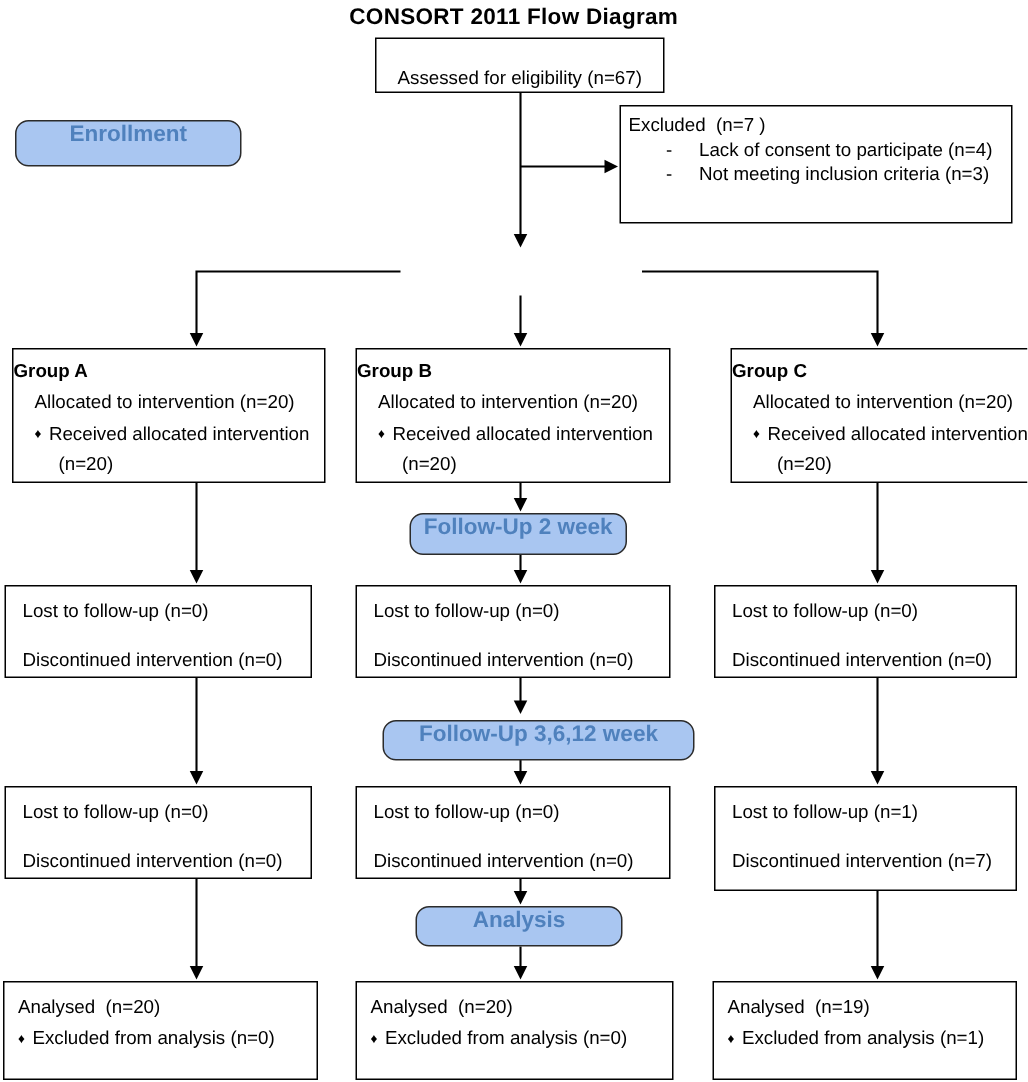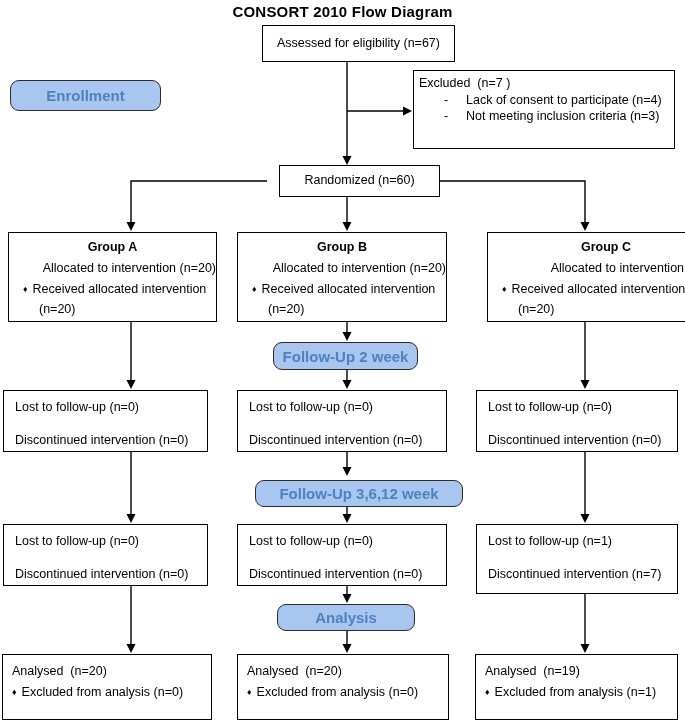--- a/index.html
+++ b/index.html
@@ -2,27 +2,27 @@
 <html><head>
 <meta charset="utf-8">
 <style>
   html,body{margin:0;padding:0;background:#fff;}
   .canvas{position:relative;width:685px;height:721px;background:#fff;
           font-family:"Liberation Sans","DejaVu Sans",sans-serif;color:#000;overflow:hidden;}
   .title{position:absolute;left:0;top:3px;width:685px;text-align:center;
          font-size:15px;font-weight:bold;letter-spacing:.2px;}
   .box{position:absolute;border:1.2px solid #000;background:#fff;box-sizing:border-box;
        font-size:12.5px;line-height:1.25;}
-  .center-box{display:flex;align-items:center;justify-content:center;text-align:center;margin-left:12px;}
+  .center-box{display:flex;align-items:flex-end;justify-content:center;text-align:center;}
   .stage{position:absolute;background:#a9c6f1;border:1.8px solid #2b2b2b;border-radius:9px;
-         box-sizing:border-box;display:flex;align-items:center;justify-content:center;
+         box-sizing:border-box;display:flex;align-items:flex-start;justify-content:center;
          color:#4f81bd;font-weight:bold;font-size:15px;}
   .pre{white-space:pre-wrap;}
-  .gname{text-align:center;font-weight:bold;margin-top:7px;}
-  .gline{margin:5px 0 0 14px;text-align:right;}
+  .gname{font-weight:bold;margin-top:7px;}
+  .gline{margin:5px 0 0 14px;}
   .grecv{display:flex;margin:6px 0 0 14px;align-items:baseline;}
   .grecv .dia{font-size:9px;margin-right:5px;position:relative;top:-1px;}
   .gn{margin:4px 0 0 30px;}
   .lline1{margin:9px 0 0 11px;}
   .lline2{margin:17px 0 0 11px;}
   .aline1{margin:9px 0 0 9px;}
   .aline2{display:flex;margin:5px 0 0 9px;align-items:baseline;}
   .aline2 .dia{font-size:9px;margin-right:5px;position:relative;top:-1px;}
   .exti{margin:5px 0 0 5px;}
   .reason{display:flex;margin:1px 0 0 30px;}
@@ -64,21 +64,21 @@
     <line x1="131" y1="586" x2="131" y2="645"></line> 
       <polygon points="126.5,644 135.5,644 131,653" stroke="none"></polygon>
     <line x1="585" y1="586" x2="585" y2="645"></line> 
       <polygon points="580.5,644 589.5,644 585,653" stroke="none"></polygon>
     <line x1="347" y1="586" x2="347" y2="595"></line> 
       <polygon points="342.5,594 351.5,594 347,603" stroke="none"></polygon>
     <line x1="347" y1="631" x2="347" y2="645"></line> 
       <polygon points="342.5,644 351.5,644 347,653" stroke="none"></polygon>
   </svg>
 
-  <div class="title">CONSORT 2010 Flow Diagram</div>
+  <div class="title">CONSORT 2011 Flow Diagram</div>
 
   <div class="box center-box" style="left:250px;top:25px;width:193px;height:37px">
     <span class="pre">Assessed for eligibility (n=67)</span>
   </div>
 
   <div class="stage" style="left:10px;top:80px;width:151px;height:31px">
     <span>Enrollment</span>
   </div>
 
   <div class="box" style="left:413px;top:70px;width:262px;height:79px">
@@ -86,23 +86,20 @@
     <div class="reason">
       <span class="dash">-</span>
       <span class="pre">Lack of consent to participate (n=4)</span>
     </div>
     <div class="reason">
       <span class="dash">-</span>
       <span class="pre">Not meeting inclusion criteria (n=3)</span>
     </div>
   </div>
 
-  <div class="box center-box" style="left:267px;top:165px;width:161px;height:32px">
-    <span class="pre">Randomized (n=60)</span>
-  </div>
 
   <div class="box" style="left:8px;top:232px;width:209px;height:90px">
     <div class="gname">Group A</div>
     <div class="gline pre">Allocated to intervention (n=20)</div>
     <div class="grecv">
         <span class="dia">♦</span>
         <span class="pre">Received allocated intervention</span>
       </div>
     <div class="gn pre">(n=20)</div>
   </div>

